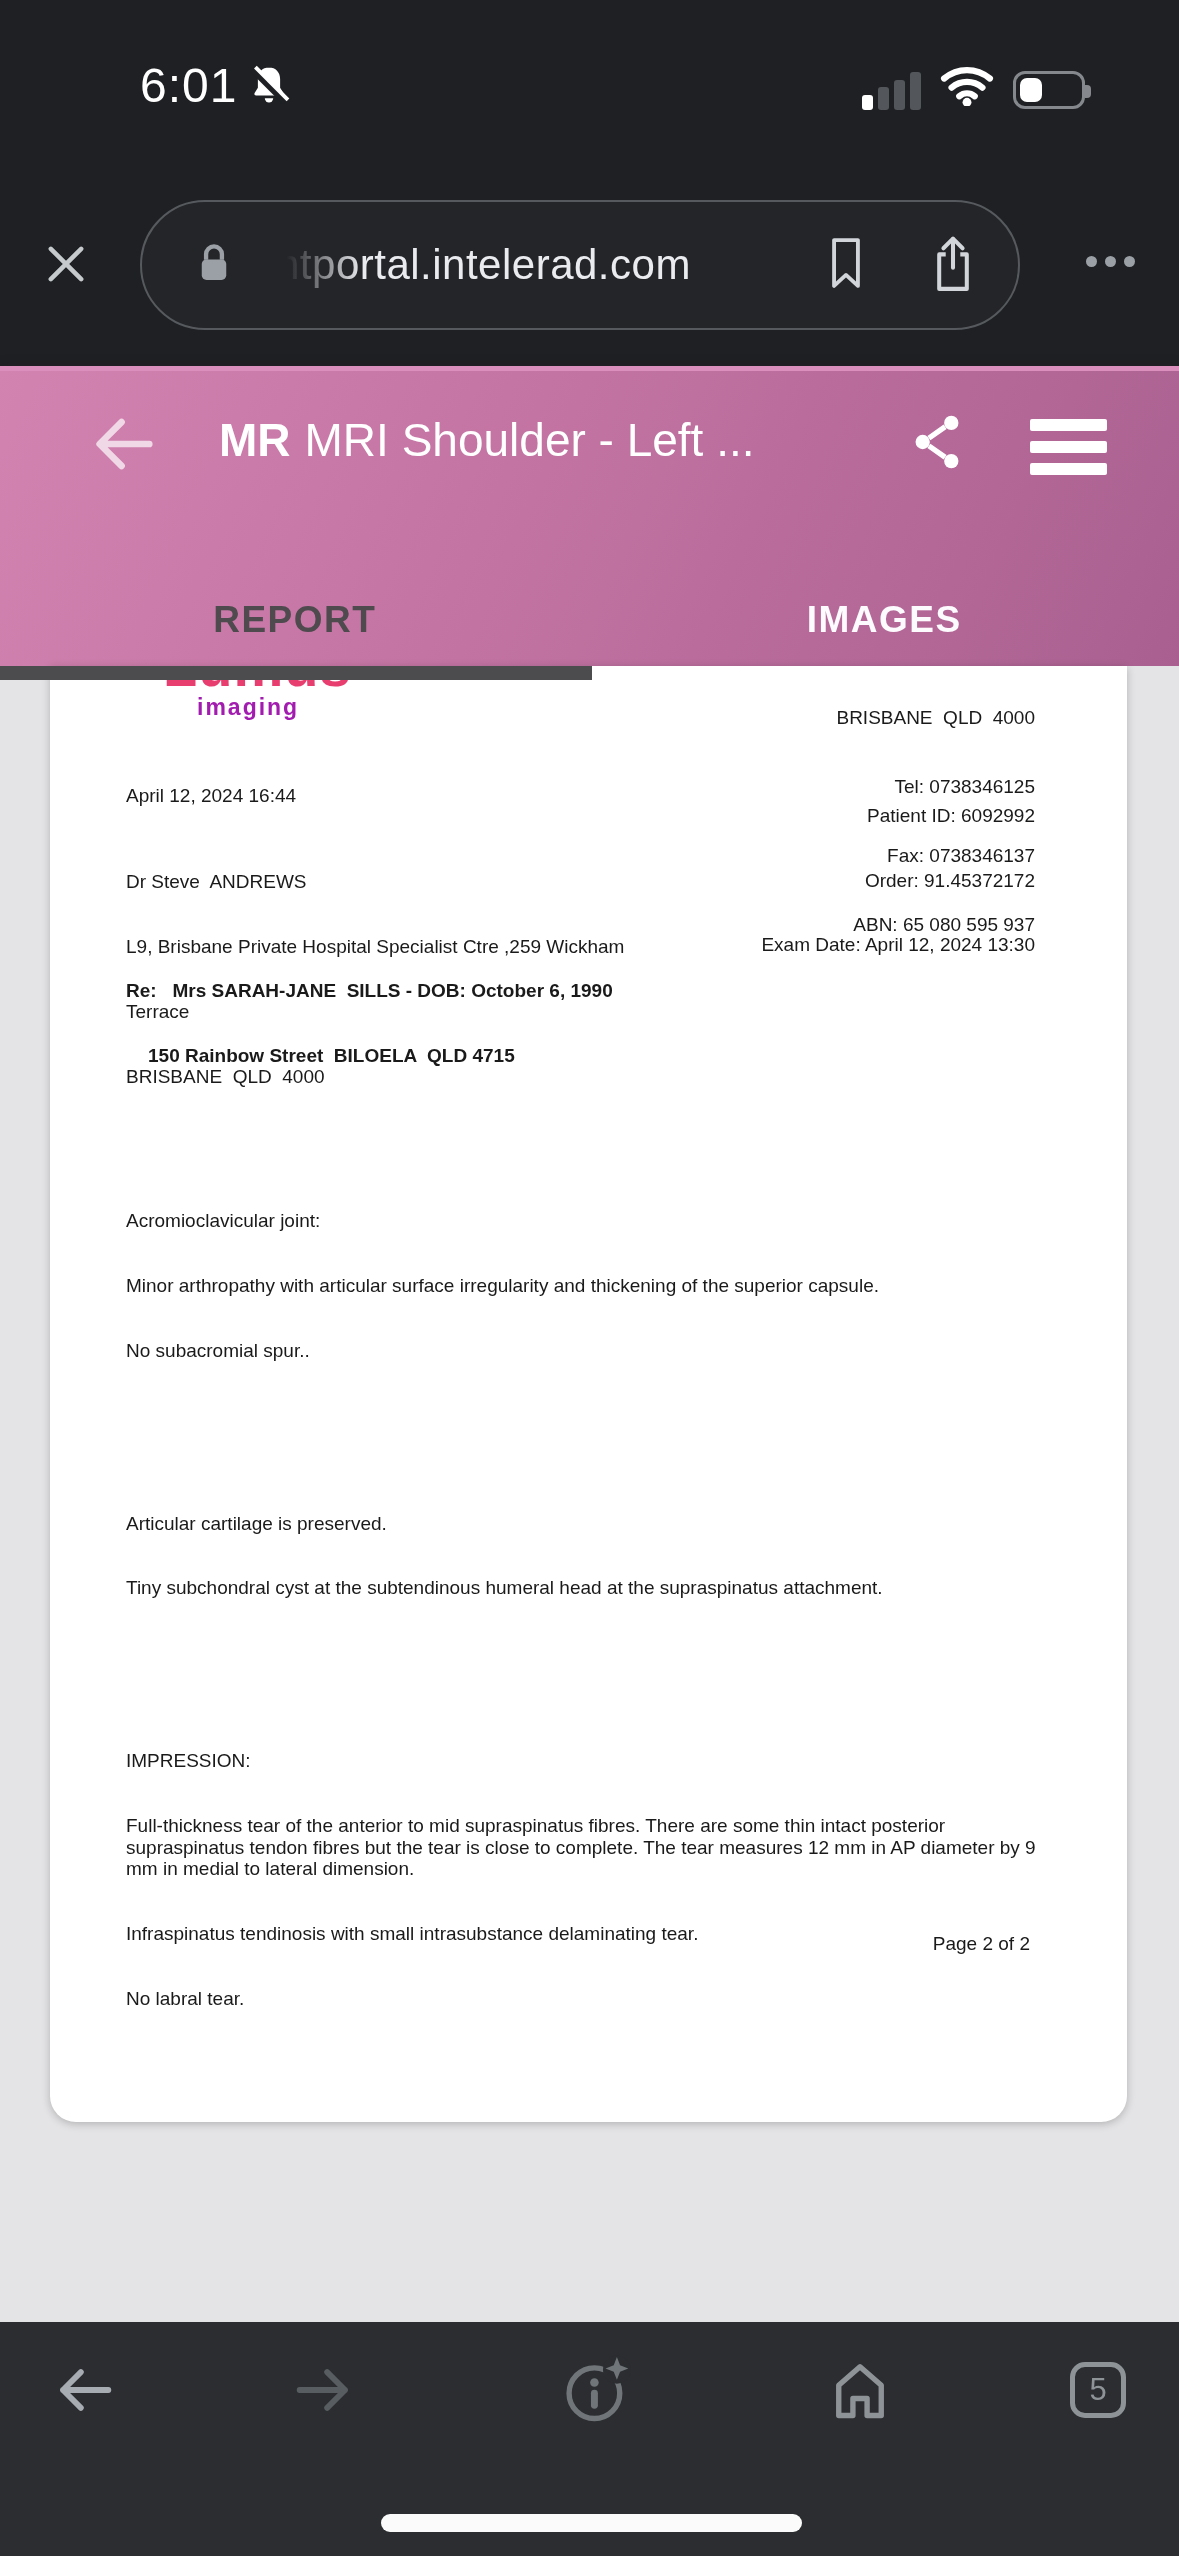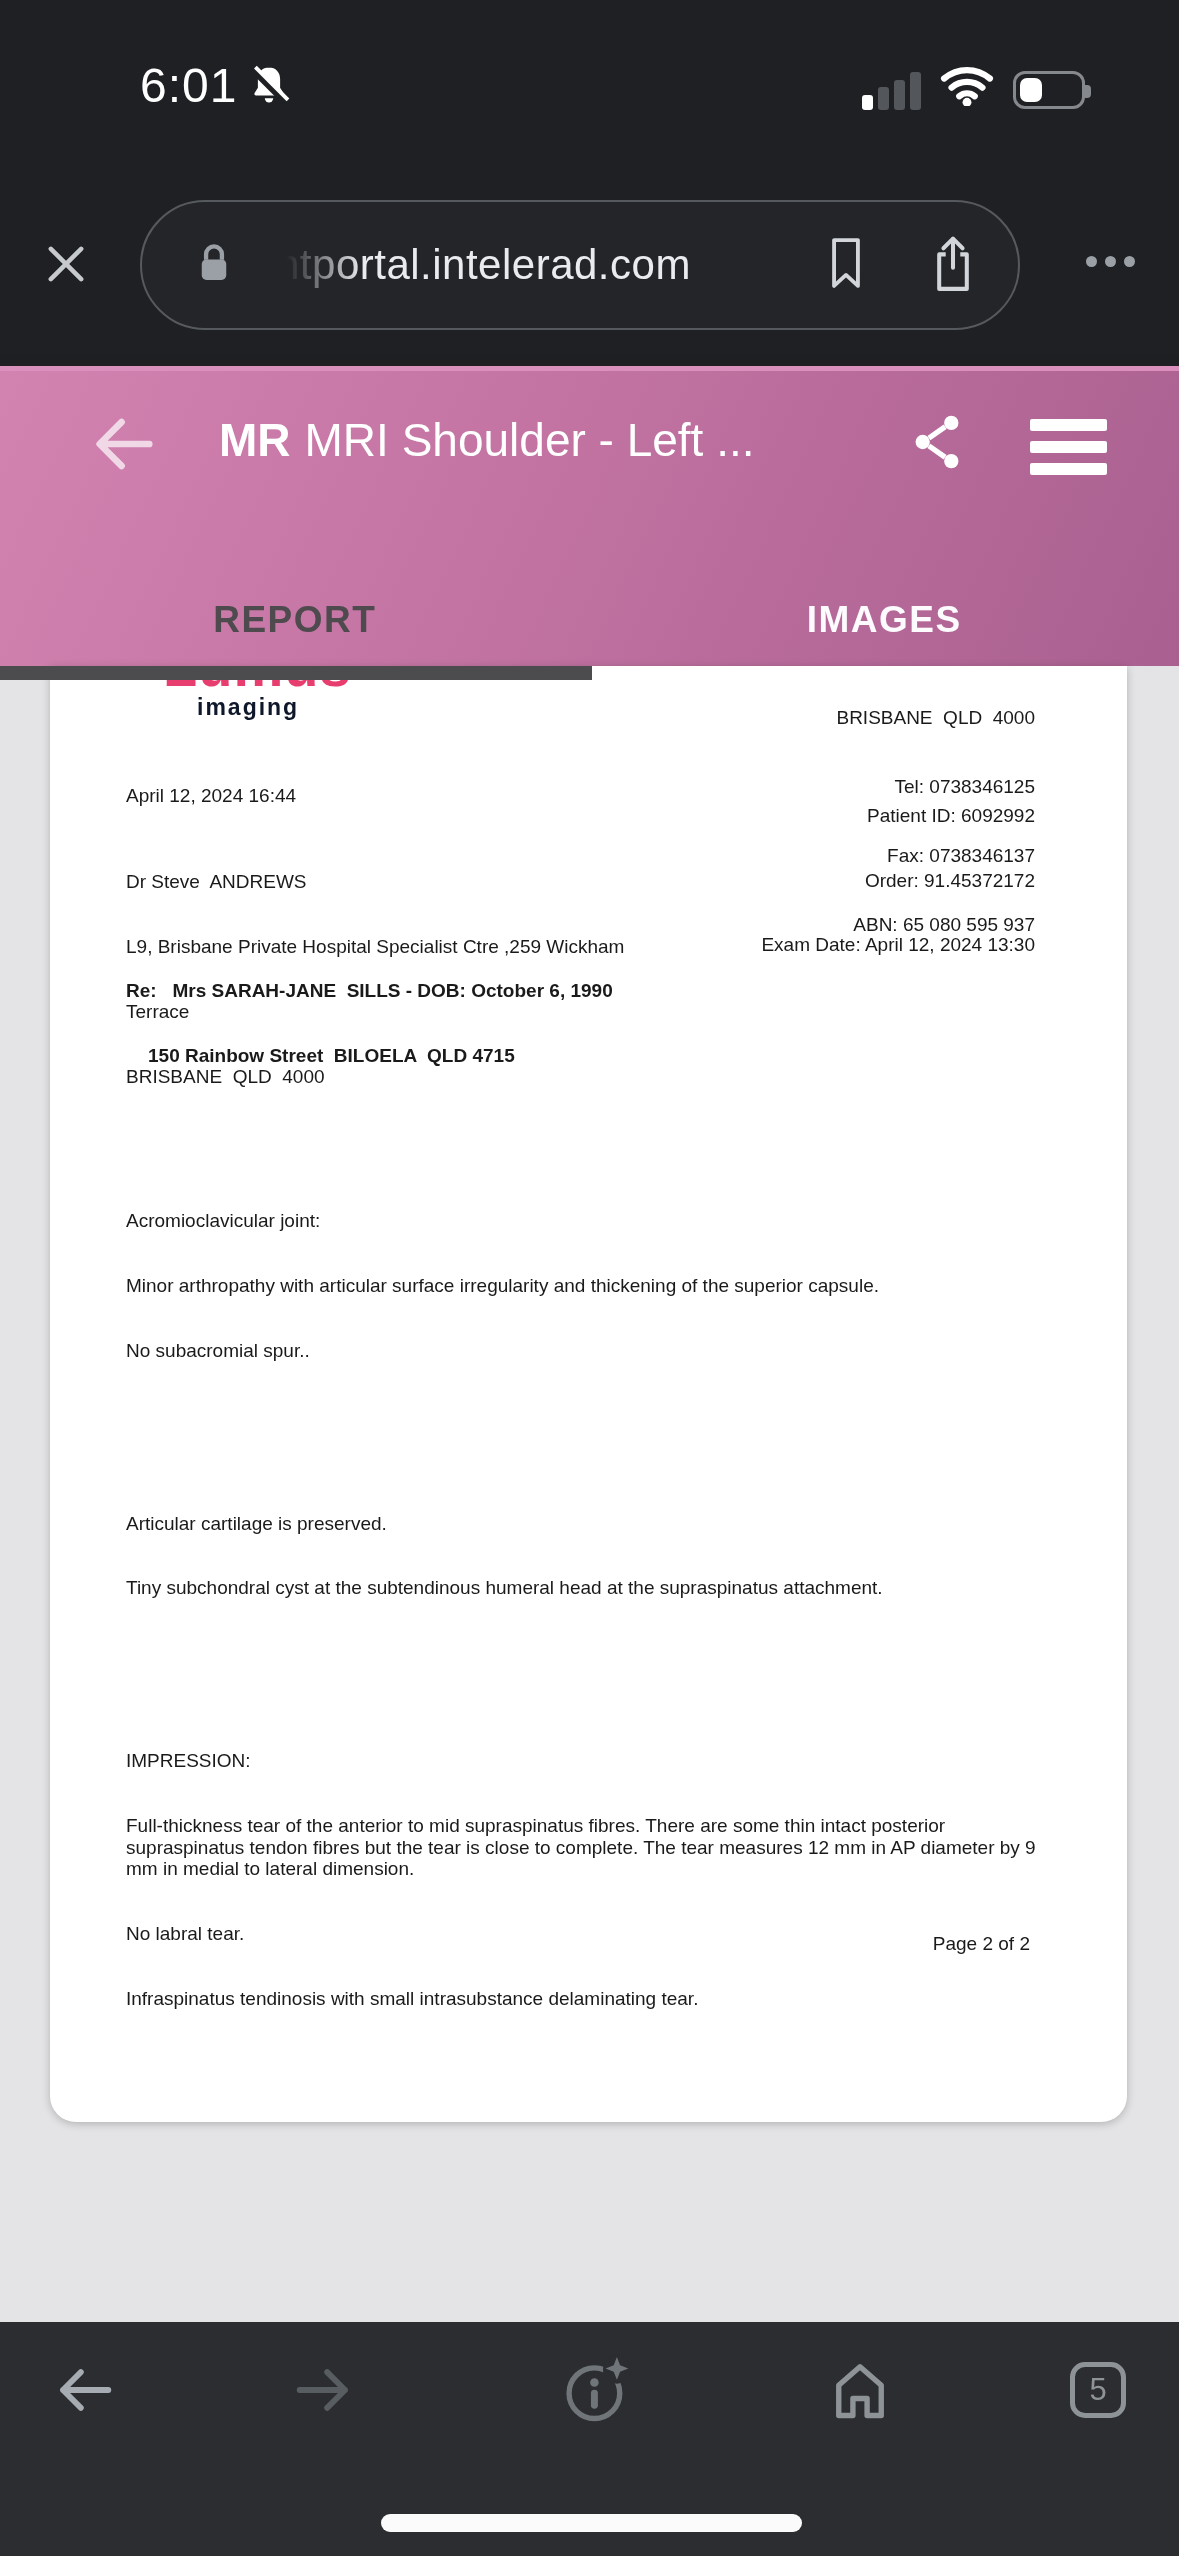--- a/index.html
+++ b/index.html
@@ -49,21 +49,21 @@
   .tab.inactive{color:#fdfbfd;}
   .tab-indicator{position:absolute;left:0;top:666px;width:592px;height:14px;background:#4c4c4e;z-index:5;}
 
   
   .content-bg{position:absolute;left:0;top:666px;width:1179px;height:1656px;background:#e4e4e6;}
   .page-card{position:absolute;left:50px;top:666px;width:1077px;height:1456px;background:#fff;
              border-radius:0 0 26px 26px;overflow:hidden;z-index:2;
              box-shadow:0 2px 8px rgba(0,0,0,.22);}
   .doc{position:absolute;color:#1a1a1a;font-size:19px;line-height:21.6px;white-space:pre-wrap;}
   .logo-wordmark{position:absolute;left:113px;top:-32px;font-size:56px;font-weight:800;color:#e73e6f;letter-spacing:1px;}
-  .logo-sub{position:absolute;left:147px;top:28px;font-size:23px;font-weight:700;color:#0f172a;letter-spacing:2px;}
+  .logo-sub{position:absolute;left:147px;top:28px;font-size:23px;font-weight:700;color:#a21caf;letter-spacing:2px;}
   .clinic-block{right:92px;top:-6px;text-align:right;line-height:23px;}
   .meta-block{right:92px;top:96px;text-align:right;line-height:21.5px;margin-left:9px;}
   .date-line{left:76px;top:119px;}
   .referrer-block{left:76px;top:162px;}
   .re-block{left:76px;top:271px;font-weight:700;}
   .re-block .re2{padding-left:22px;}
   .report-body{left:76px;top:458px;width:920px;}
   .report-body .sec{margin-bottom:21.6px;}
   .page-num{right:97px;top:1267px;}
 
@@ -216,22 +216,22 @@
         <div>Minor arthropathy with articular surface irregularity and thickening of the superior capsule.</div>
         <div>No subacromial spur..</div>
       </div>
       <div class="sec">
         <div>Articular cartilage is preserved.</div>
         <div>Tiny subchondral cyst at the subtendinous humeral head at the supraspinatus attachment.</div>
       </div>
       <div class="sec">
         <div>IMPRESSION:</div>
         <div>Full-thickness tear of the anterior to mid supraspinatus fibres. There are some thin intact posterior supraspinatus tendon fibres but the tear is close to complete. The tear measures 12 mm in AP diameter by 9 mm in medial to lateral dimension.</div>
+        <div>Infraspinatus tendinosis with small intrasubstance delaminating tear.</div>
         <div>No labral tear.</div>
-        <div>Infraspinatus tendinosis with small intrasubstance delaminating tear.</div>
       </div>
       
       
       
     </div>
 
     <div class="doc page-num">Page 2 of 2</div>
   </div>
 
   <nav class="bottom-nav">

